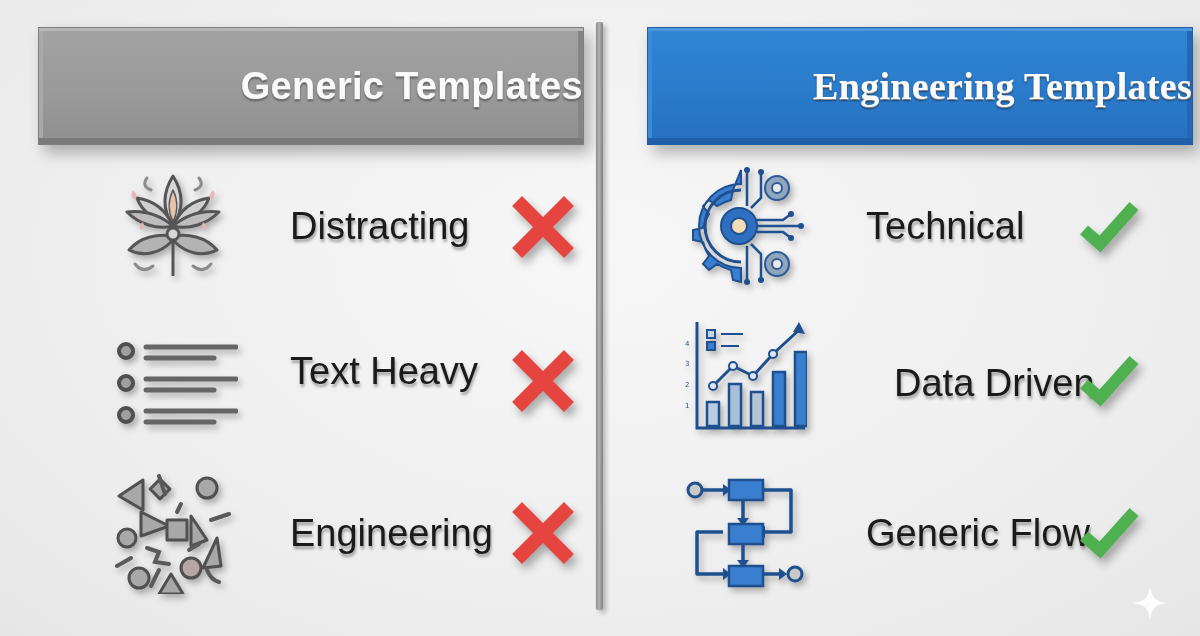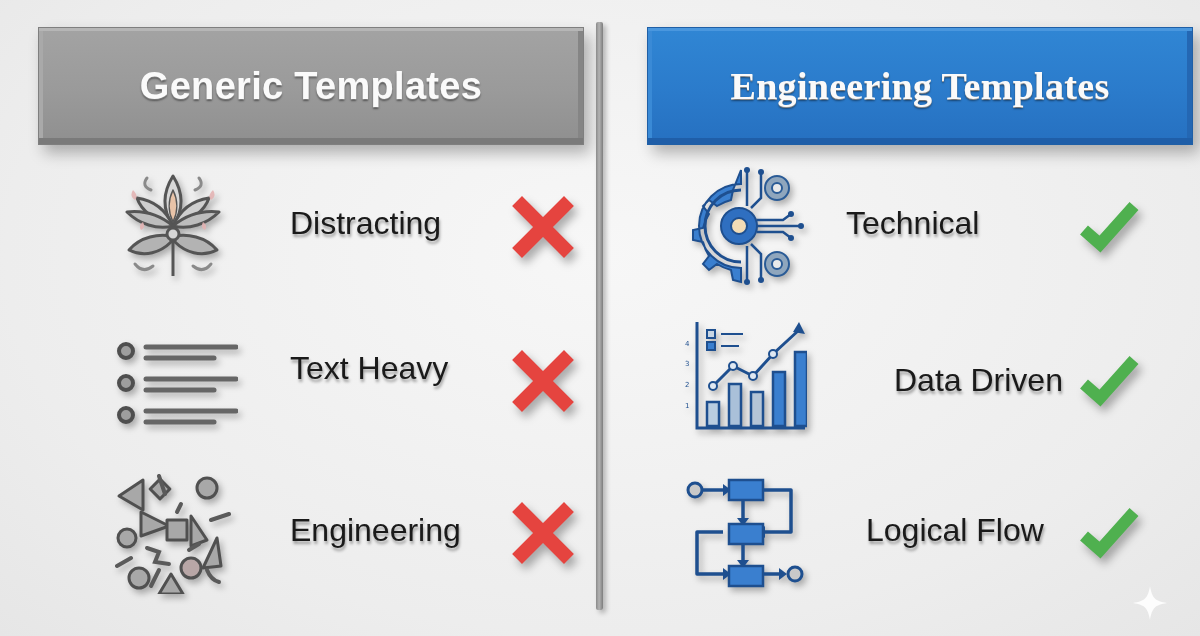--- a/index.html
+++ b/index.html
@@ -3,21 +3,21 @@
 <meta charset="utf-8">
 <style>
   html, body { margin:0; padding:0; }
   body {
     width:1200px; height:636px; overflow:hidden; position:relative;
     background: radial-gradient(ellipse at 50% 40%, #f7f7f7 0%, #ededed 70%, #e6e6e6 100%);
     font-family: "Liberation Sans", sans-serif;
   }
   .header {
     position:absolute; top:27px; height:116px;
-    display:flex; align-items:center; justify-content:center;
+    display:flex; align-items:center; justify-content:flex-end;
     font-weight:bold; font-size:38px; color:#fafafa;
     letter-spacing:0.3px;
     text-shadow: 0 2px 2px rgba(0,0,0,0.45), 0 1px 0 #cfcfcf;
   }
   .header-generic {
     left:38px; width:544px;
     background: linear-gradient(180deg,#a3a3a3 0%,#9a9a9a 55%,#8f8f8f 100%);
     border:1px solid #7f7f7f;
     box-shadow: inset 0 3px 0 #b6b6b6, inset 0 -6px 0 #7a7a7a, inset -5px 0 0 #858585, inset 4px 0 0 #a9a9a9, 6px 8px 14px rgba(0,0,0,0.28);
   }
@@ -30,21 +30,21 @@
   }
   .divider {
     position:absolute; left:596px; top:22px; width:7px; height:588px;
     background: linear-gradient(90deg,#8a8a8a,#b3b3b3 45%,#7d7d7d);
     border-radius:2px;
     box-shadow: 3px 3px 5px rgba(0,0,0,0.25);
   }
   .icon-box { position:absolute; width:130px; height:120px; display:flex; align-items:center; justify-content:center; }
   .icon-box svg { filter: drop-shadow(3px 4px 3px rgba(0,0,0,0.28)); }
   .label {
-    position:absolute; font-size:32px; color:#1a1a1a;
+    position:absolute; font-size:38px; color:#1a1a1a;
     text-shadow: 1px 3px 3px rgba(0,0,0,0.35);
     white-space:nowrap;
   }
   .mark { position:absolute; width:62px; height:62px; }
   .mark svg { filter: drop-shadow(4px 6px 4px rgba(0,0,0,0.3)); }
   .sparkle { position:absolute; left:1131px; right:auto; top:584px; width:38px; height:38px; }
 </style>
 </head>
 <body>
 
@@ -190,21 +190,21 @@
       <circle cx="108" cy="50" r="3"></circle>
         <circle cx="118" cy="62" r="3"></circle>
         <circle cx="108" cy="74" r="3"></circle>
       <circle cx="78" cy="8" r="3"></circle>
         <circle cx="78" cy="116" r="3"></circle>
       <circle cx="64" cy="6" r="3"></circle>
         <circle cx="64" cy="118" r="3"></circle>
     </g>
   </svg>
 </div>
-<div class="label" style="left:846px; top:205px;">Technical</div>
+<div class="label" style="left:866px; top:205px;">Technical</div>
 <div class="mark" style="left:1078px; top:196px;">
   <svg width="62" height="62" viewBox="0 0 62 62">
       <polyline points="6,34 22,48 56,10" fill="none" stroke="#4fb04f" stroke-width="12" stroke-linejoin="miter"></polyline>
     </svg>
 </div>
 
 <div class="icon-box" style="left:680px; top:318px;">
   <svg width="124" height="124" viewBox="0 0 124 124">
     <g stroke="#1e4f8f" stroke-width="3" fill="none">
       <polyline points="14,6 14,112 122,112"></polyline>
@@ -267,21 +267,21 @@
       <rect x="46" y="10" width="34" height="20"></rect>
       <rect x="46" y="54" width="34" height="20"></rect>
       <rect x="46" y="96" width="34" height="20"></rect>
     </g>
     <g fill="#c9c9c9" stroke="#1e4f8f" stroke-width="3">
       <circle cx="12" cy="20" r="7"></circle>
       <circle cx="112" cy="104" r="7"></circle>
     </g>
   </svg>
 </div>
-<div class="label" style="left:866px; top:512px;">Logical Flow</div>
+<div class="label" style="left:866px; top:512px;">Generic Flow</div>
 <div class="mark" style="left:1078px; top:502px;">
   <svg width="62" height="62" viewBox="0 0 62 62">
       <polyline points="6,34 22,48 56,10" fill="none" stroke="#4fb04f" stroke-width="12" stroke-linejoin="miter"></polyline>
     </svg>
 </div>
 
 <div class="sparkle">
   <svg width="38" height="38" viewBox="0 0 38 38">
       <path d="M19 2 C21 14 24 17 36 19 C24 21 21 24 19 36 C17 24 14 21 2 19 C14 17 17 14 19 2Z" fill="#ffffff" opacity="0.9"></path>
     </svg>

